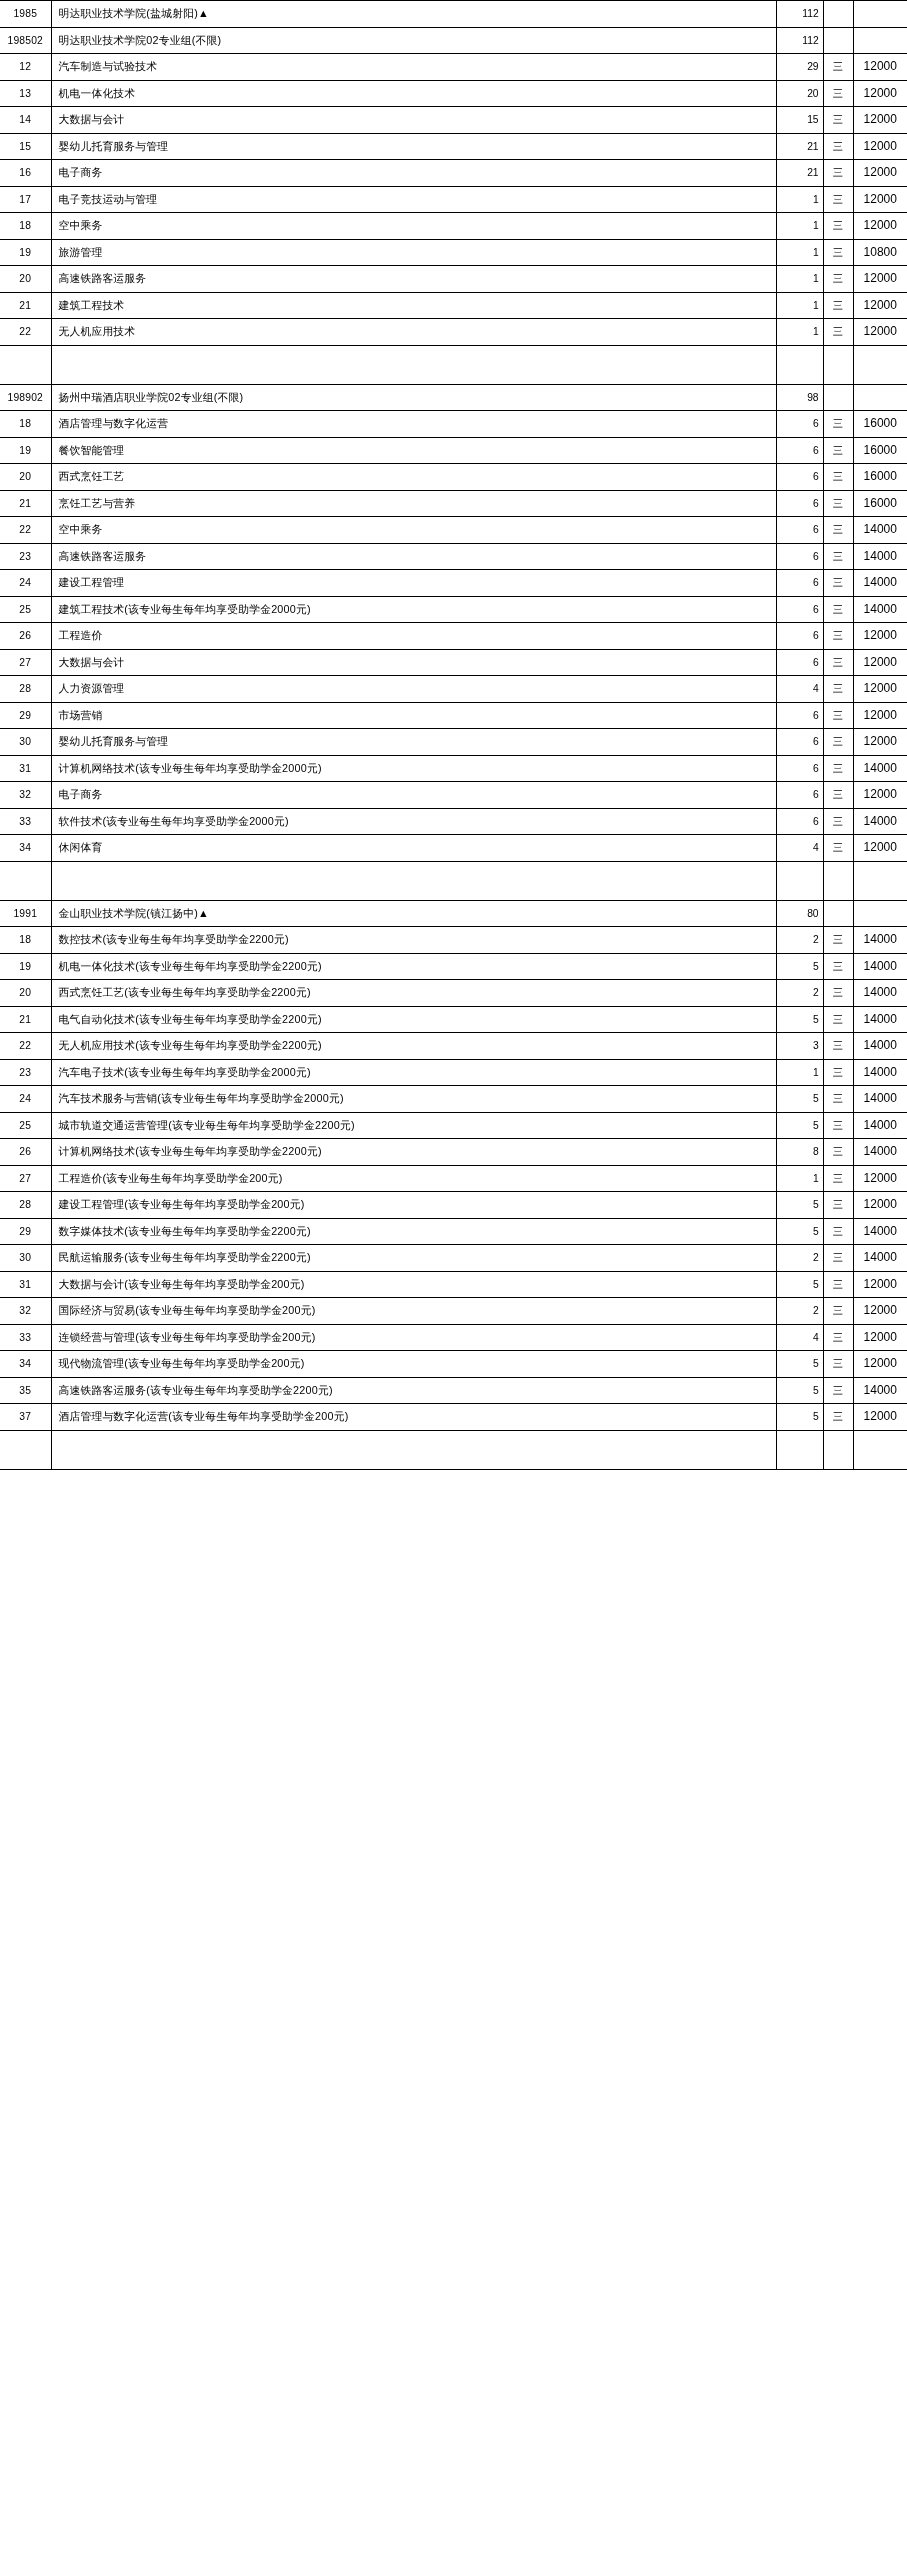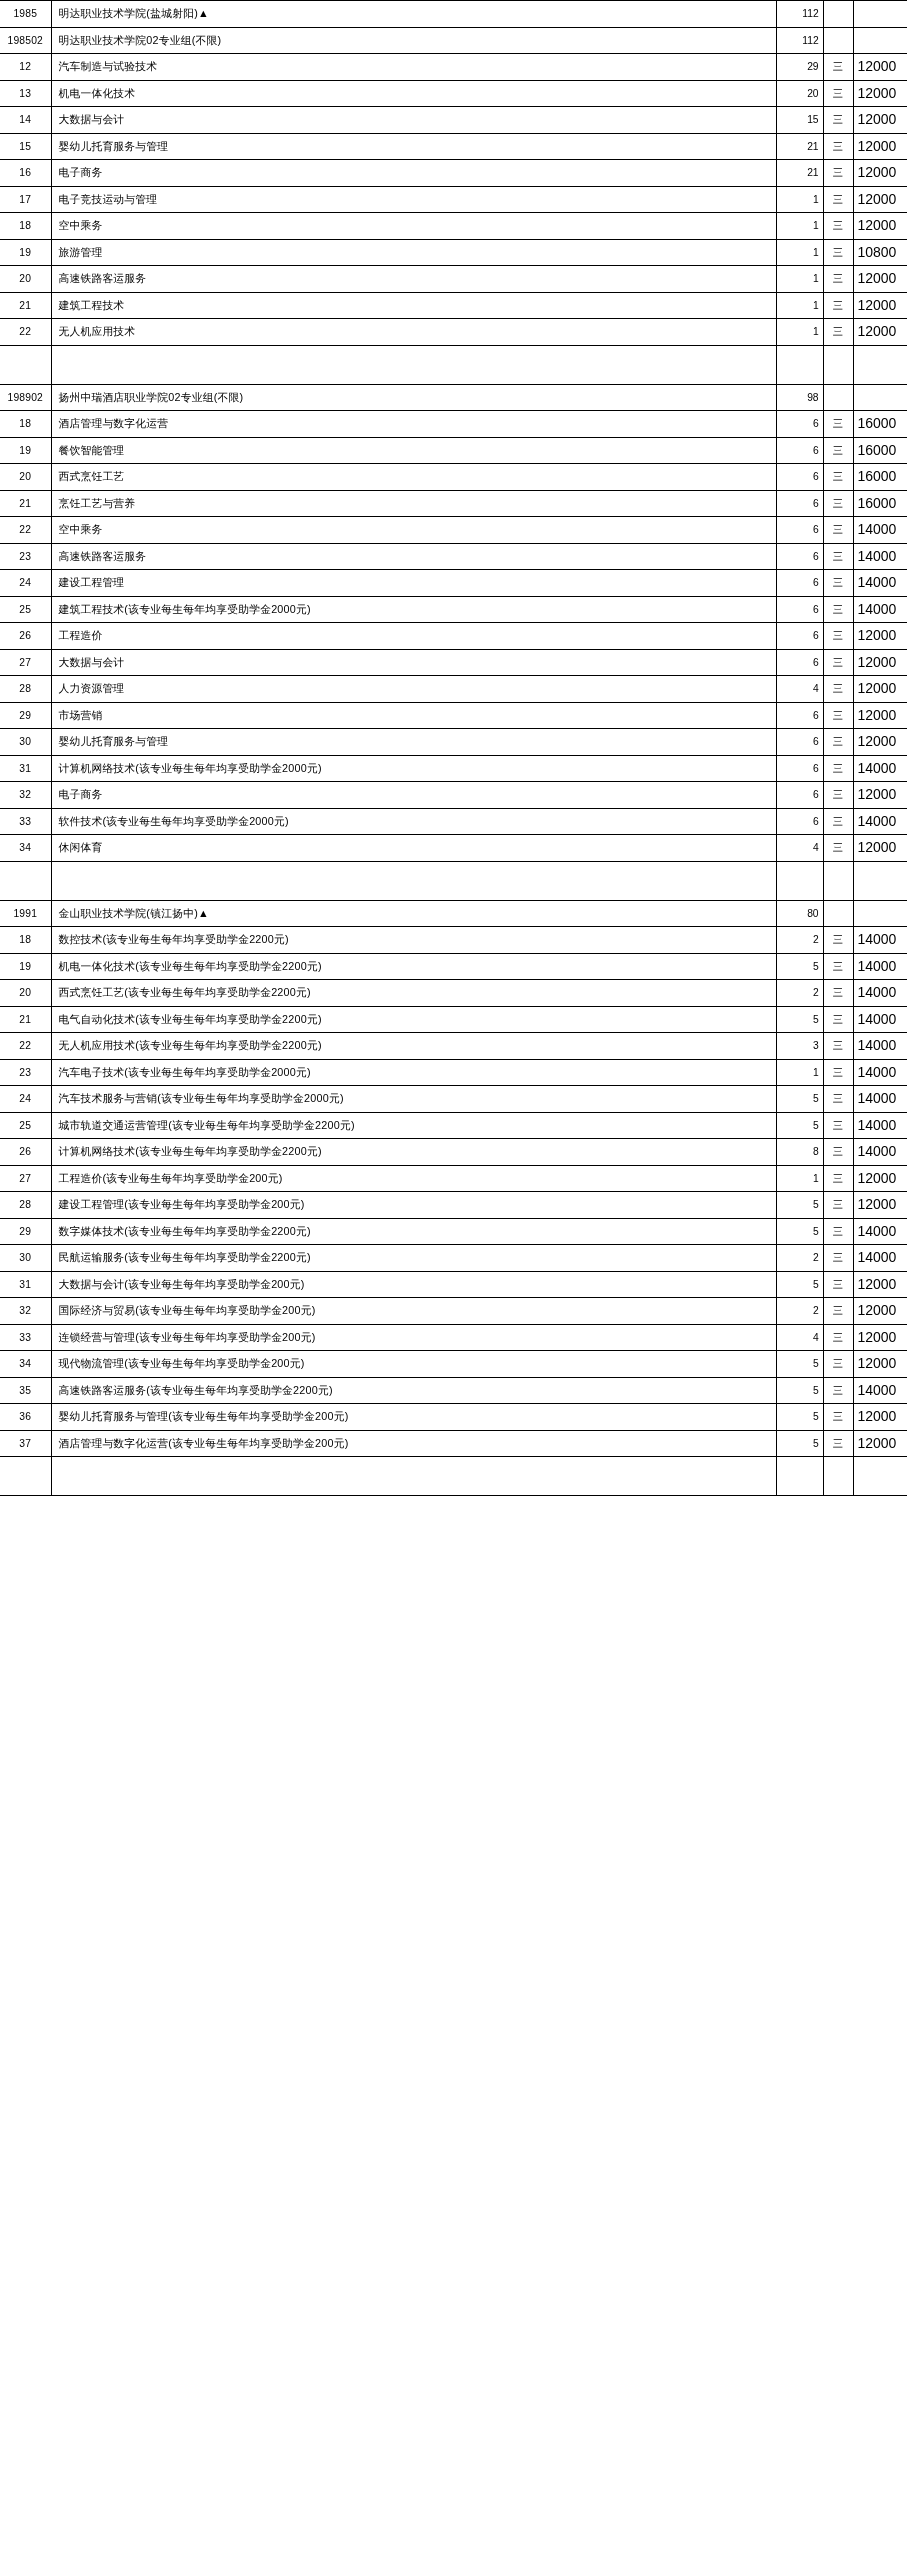--- a/index.html
+++ b/index.html
@@ -57,21 +57,22 @@
     border-left: 1px solid #000000;
     border-right: 1px solid #000000;
     font-size: 10.3px;
   }
   #plan-table td.years {
     text-align: center;
     border-right: 1px solid #000000;
     font-size: 10.3px;
   }
   #plan-table td.fee {
-    font-size: 14px;
+    text-align: center;
+    font-size: 12px;
     margin-left: 13px;
   }
   #plan-table tr.spacer td {
     height: 39px;
     line-height: 39px;
   }
   #plan-table tr.spacer td.name,
   #plan-table tr.spacer td.code { border-right: 1px solid #000000; }
   #plan-table tr.spacer td.code { border-right: 1px solid #000000; }
   #plan-table tr.school td,
@@ -447,27 +448,20 @@
         <td class="fee">12000</td>
       </tr>
       <tr class="major">
         <td class="code">35</td>
         <td class="name">高速铁路客运服务(该专业每生每年均享受助学金2200元)</td>
         <td class="plan">5</td>
         <td class="years">三</td>
         <td class="fee">14000</td>
       </tr>
       <tr class="major">
-        <td class="code">36</td>
-        <td class="name">婴幼儿托育服务与管理(该专业每生每年均享受助学金200元)</td>
-        <td class="plan">5</td>
-        <td class="years">三</td>
-        <td class="fee">12000</td>
-      </tr>
-      <tr class="major">
         <td class="code">37</td>
         <td class="name">酒店管理与数字化运营(该专业每生每年均享受助学金200元)</td>
         <td class="plan">5</td>
         <td class="years">三</td>
         <td class="fee">12000</td>
       </tr>
       <tr class="spacer">
         <td class="code"></td>
         <td class="name"></td>
         <td class="plan"></td>

